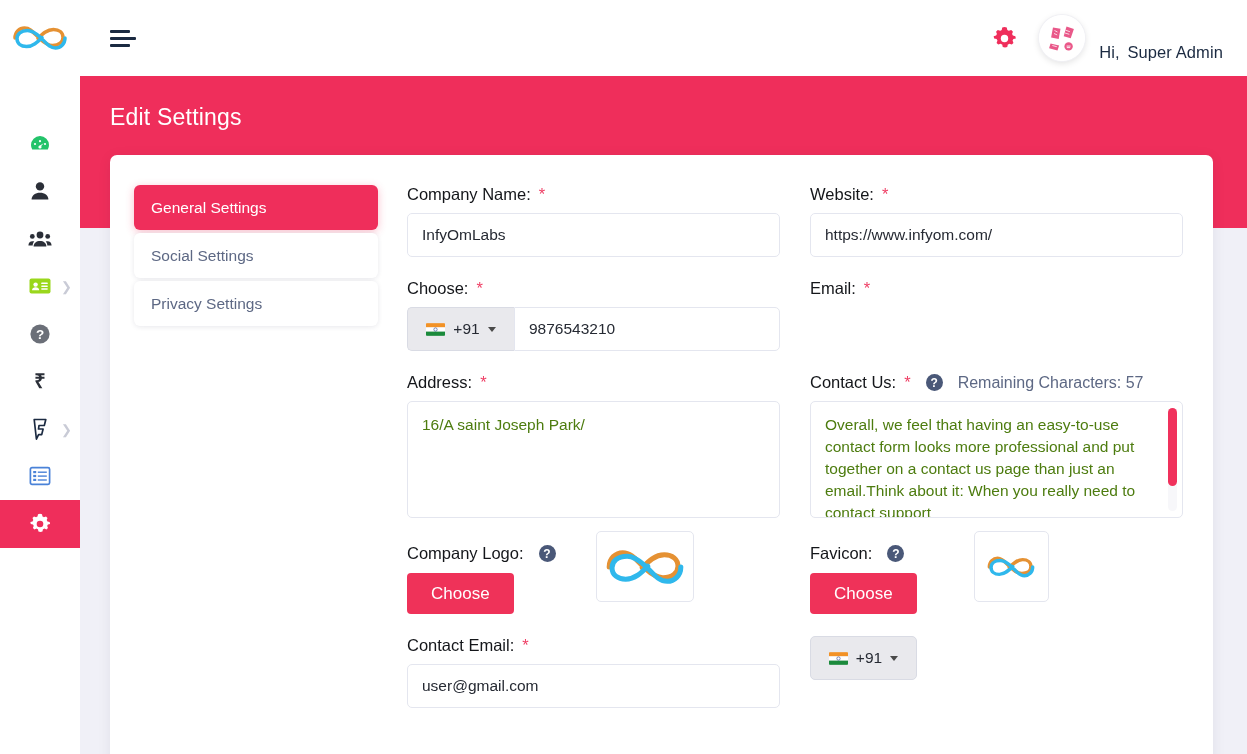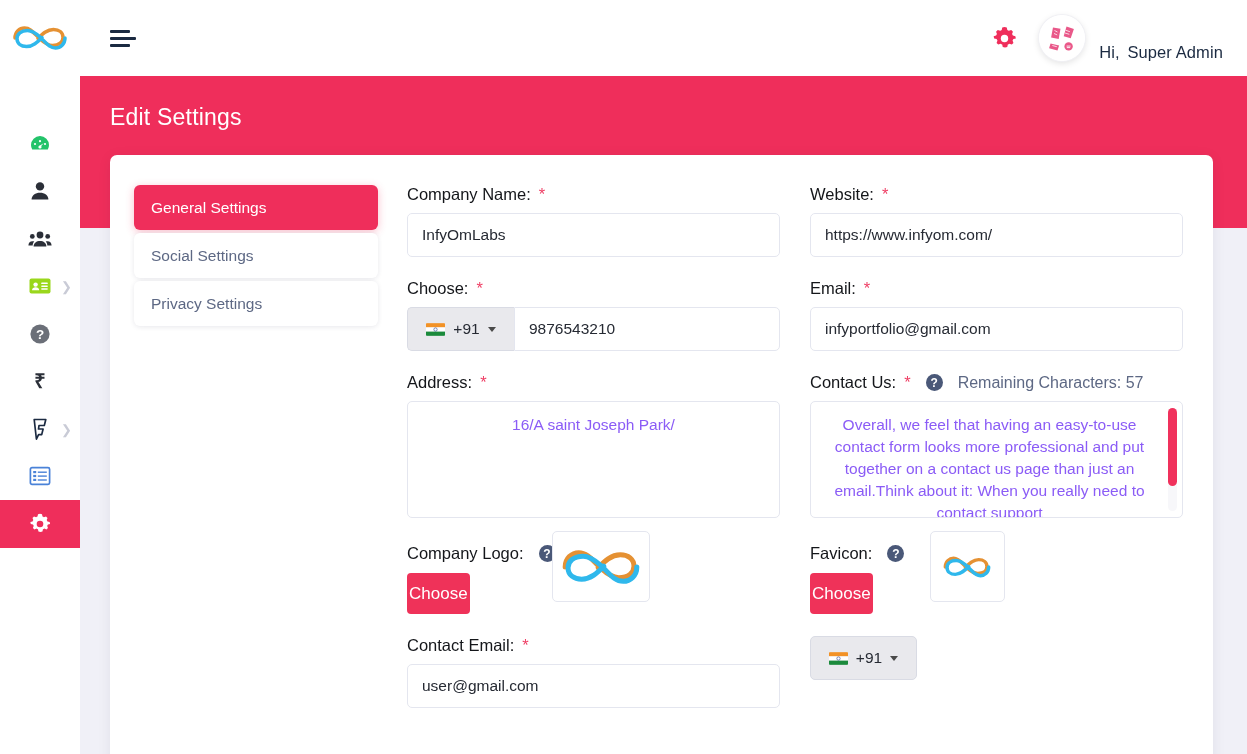--- a/index.html
+++ b/index.html
@@ -163,24 +163,23 @@
     font-family: "Liberation Sans", sans-serif;
     font-size: 15.5px; color: #262a33;
     outline: none;
   }
   .ftext {
     width: 100%; height: 117px;
     border: 1px solid #e4e6ef; border-radius: 5px;
     background: #ffffff;
     padding: 12px 14px;
     font-family: "Liberation Sans", sans-serif;
-    font-size: 15.5px; color: #8b5cf6; line-height: 1.42;
+    font-size: 15.5px; color: #4d7c0f; line-height: 1.42;
     resize: none; outline: none;
     overflow: hidden;
-    text-align: center;
   }
 
   
   .phone-row { display: flex; width: 100%; }
   .prefix-btn {
     height: 44px;
     min-width: 107px;
     border: 1px solid #d9dbe4; border-right: none;
     border-radius: 5px 0 0 5px;
     background: #e9e9ed;
@@ -218,21 +217,21 @@
   .sbar-thumb {
     position: absolute; left: 0; top: 0;
     width: 9px; height: 78px;
     background: #f0315c; border-radius: 5px;
   }
   .ftext.scrolled { padding-right: 28px; }
 
   
   .file-row { display: flex; align-items: flex-start; gap: 0; }
   .choose-btn {
-    height: 41px; padding: 0 2px;
+    height: 41px; padding: 0 24px;
     background: #ef3259; color: #ffffff;
     border: none; border-radius: 4px;
     font-family: "Liberation Sans", sans-serif;
     font-size: 17px;
     cursor: pointer;
     margin-top: 1px;
   }
   .logo-frame {
     width: 98px; height: 71px;
     border: 1px solid #e4e6ef; border-radius: 5px;
@@ -440,21 +439,20 @@
           </div>
           <input class="finput" value="9876543210" style="">
         </div>
       </div>
 
       <div class="fgroup">
         <div class="flabel">
           <span>Email:</span>
             <span class="req">*</span>
         </div>
-        <input class="finput" value="infyportfolio@gmail.com" style="">
       </div>
 
       <div class="fgroup">
         <div class="flabel">
           <span>Address:</span>
             <span class="req">*</span>
         </div>
         <textarea class="ftext" style="">16/A saint Joseph Park/</textarea>
       </div>
 

